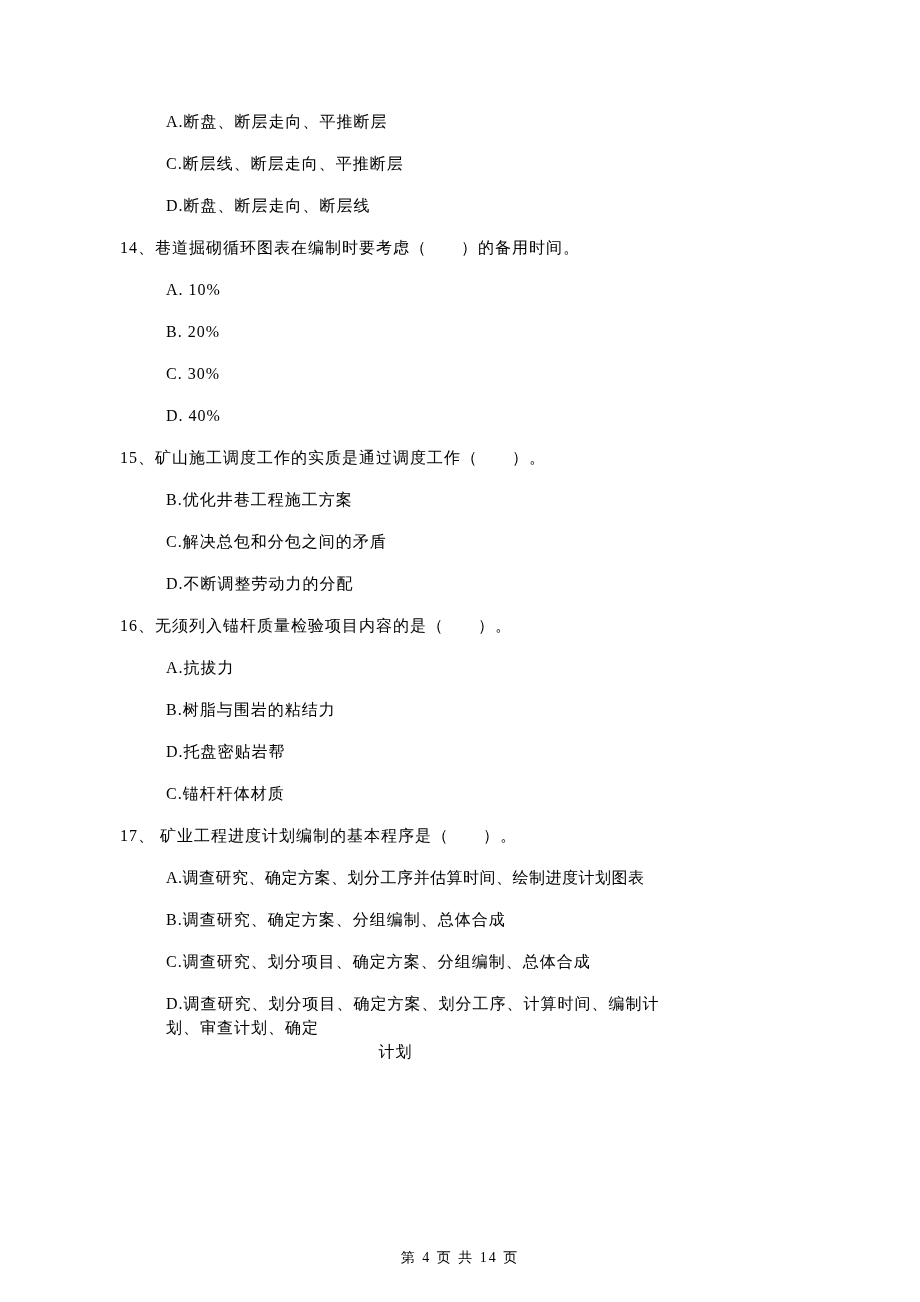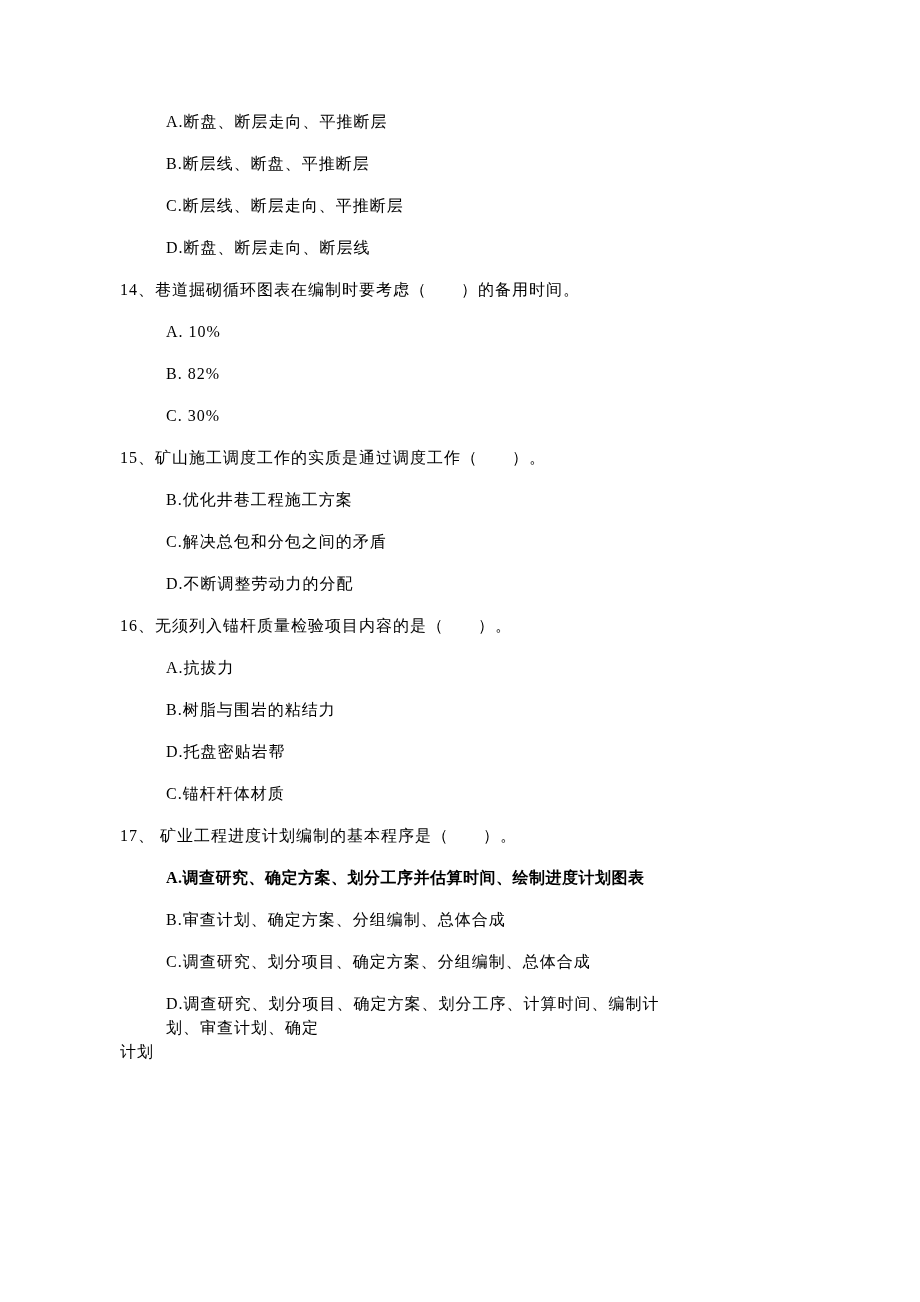--- a/index.html
+++ b/index.html
@@ -18,78 +18,79 @@
     box-sizing: border-box;
     position: relative;
   }
   .option {
     margin: 0 0 18px 0;
     padding-left: 46px;
     letter-spacing: 1px;
   }
   .opt-wide {
     letter-spacing: 0.5px;
-    font-weight: bold;
   }
   .question {
     margin: 14px 0 18px 0;
     letter-spacing: 1px;
   }
   .q-indent {
     padding-left: 0;
   }
   .d-option-long {
     margin: 0 0 18px 0;
     padding-left: 46px;
     letter-spacing: 1px;
     font-family: Liberation Serif, serif;
   }
   .d-break {
     display: block;
     padding-left: 0;
     margin-left: -46px;
+    text-align: center;
   }
   .footer {
     position: absolute;
     bottom: 34px;
     left: 0;
     width: 920px;
     text-align: center;
     font-size: 14px;
     letter-spacing: 2px;
   }
 </style>
 </head>
 <body>
 
 <div class="page">
 
   <div class="option">A.断盘、断层走向、平推断层</div>
-  <div class="option">B.断层线、断盘、平推断层</div>
   <div class="option">C.断层线、断层走向、平推断层</div>
   <div class="option">D.断盘、断层走向、断层线</div>
 
   <div class="question q-indent">14、巷道掘砌循环图表在编制时要考虑（　　）的备用时间。</div>
   <div class="option">A.  10%</div>
-  <div class="option">B.  82%</div>
+  <div class="option">B.  20%</div>
   <div class="option">C.  30%</div>
+  <div class="option">D.  40%</div>
 
   <div class="question q-indent">15、矿山施工调度工作的实质是通过调度工作（　　）。</div>
   <div class="option">B.优化井巷工程施工方案</div>
   <div class="option">C.解决总包和分包之间的矛盾</div>
   <div class="option">D.不断调整劳动力的分配</div>
 
   <div class="question q-indent">16、无须列入锚杆质量检验项目内容的是（　　）。</div>
   <div class="option">A.抗拔力</div>
   <div class="option">B.树脂与围岩的粘结力</div>
   <div class="option">D.托盘密贴岩帮</div>
   <div class="option">C.锚杆杆体材质</div>
 
   <div class="question q-indent">17、 矿业工程进度计划编制的基本程序是（　　）。</div>
   <div class="option opt-wide">A.调查研究、确定方案、划分工序并估算时间、绘制进度计划图表</div>
-  <div class="option">B.审查计划、确定方案、分组编制、总体合成</div>
+  <div class="option">B.调查研究、确定方案、分组编制、总体合成</div>
   <div class="option">C.调查研究、划分项目、确定方案、分组编制、总体合成</div>
   <div class="d-option-long">
     <span>D.调查研究、划分项目、确定方案、划分工序、计算时间、编制计划、审查计划、确定</span>
     <span class="d-break">计划</span>
   </div>
 
+  <div class="footer">第 4 页 共 14 页</div>
 </div>
 
 </body></html>

